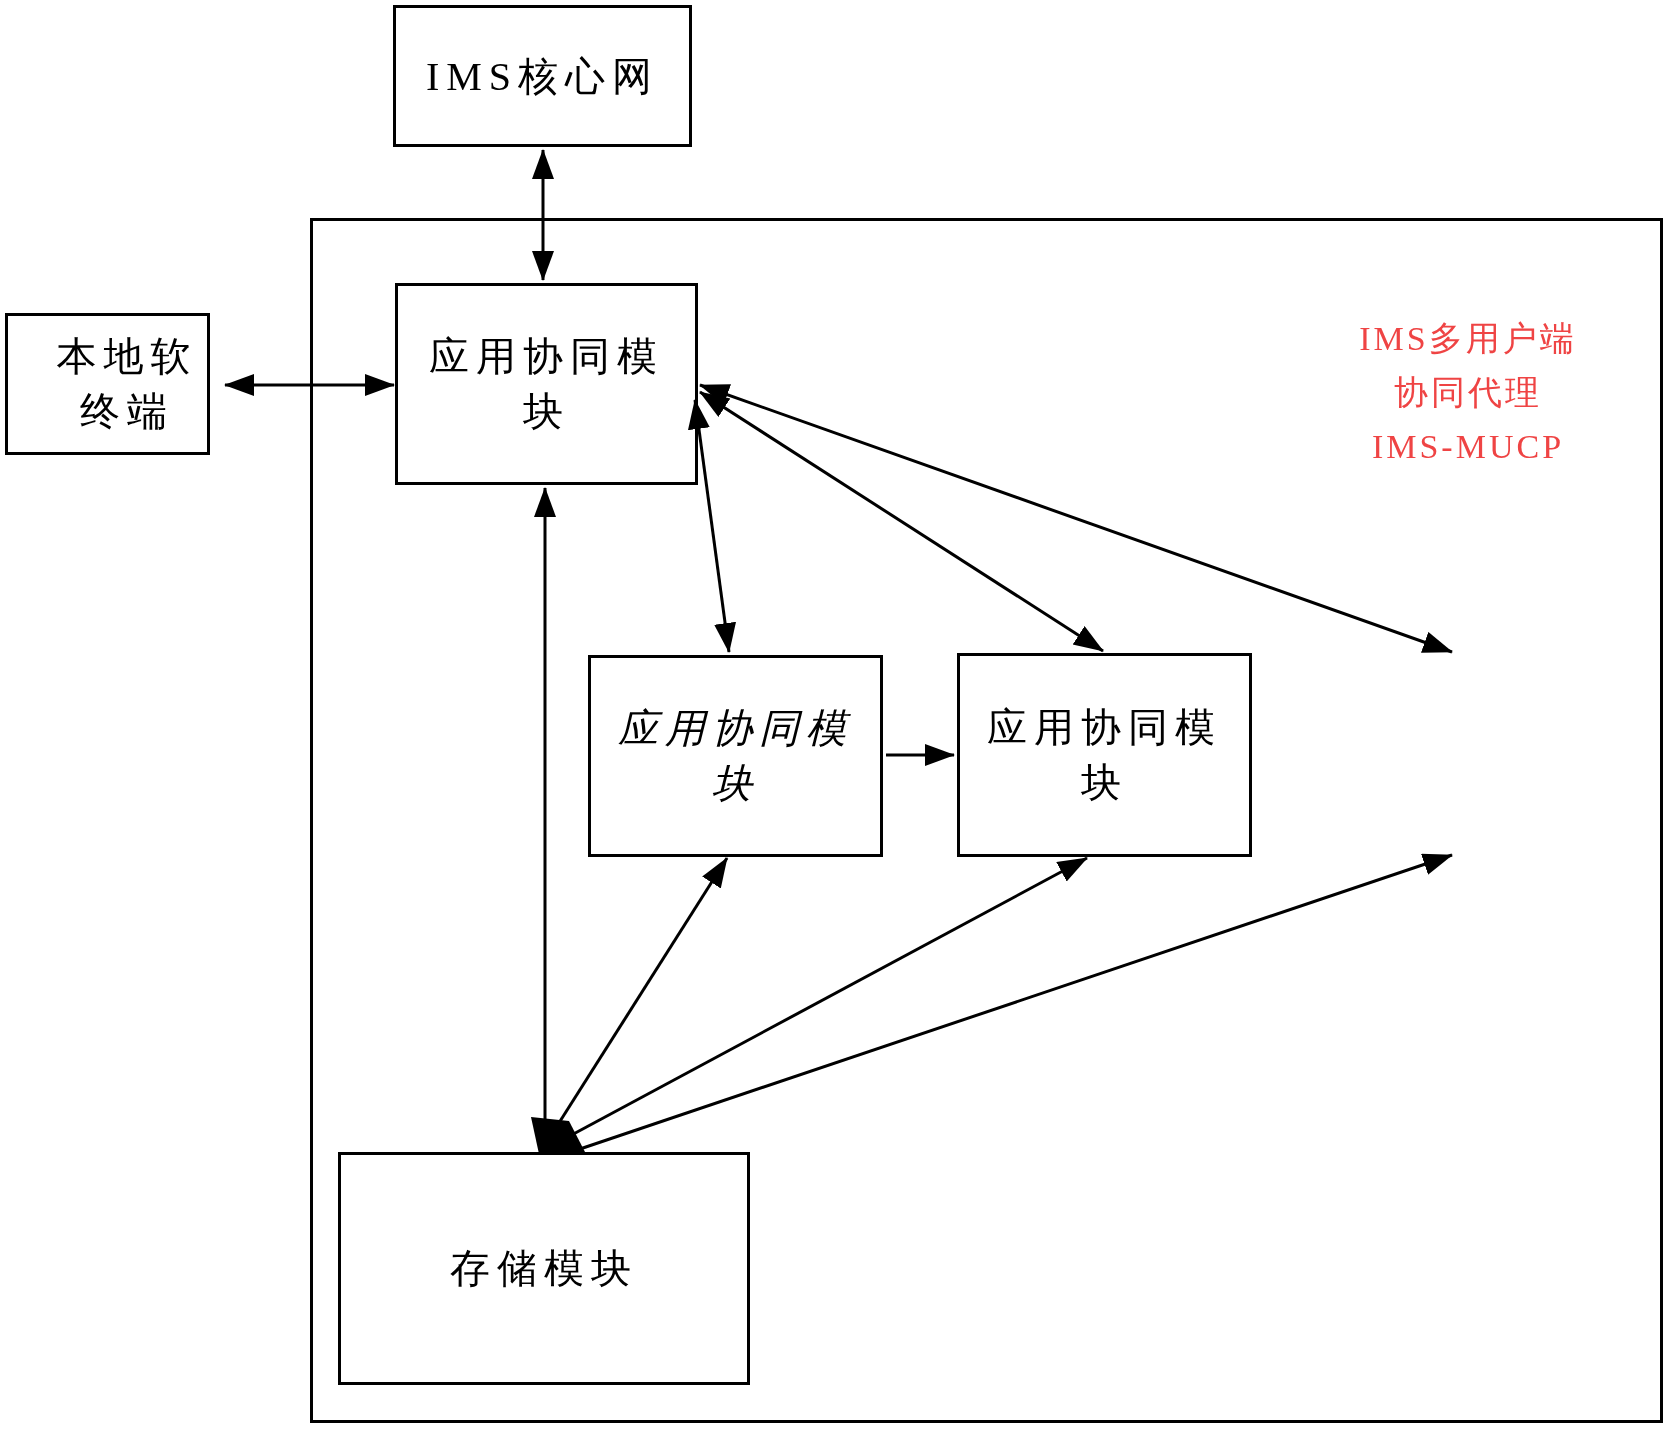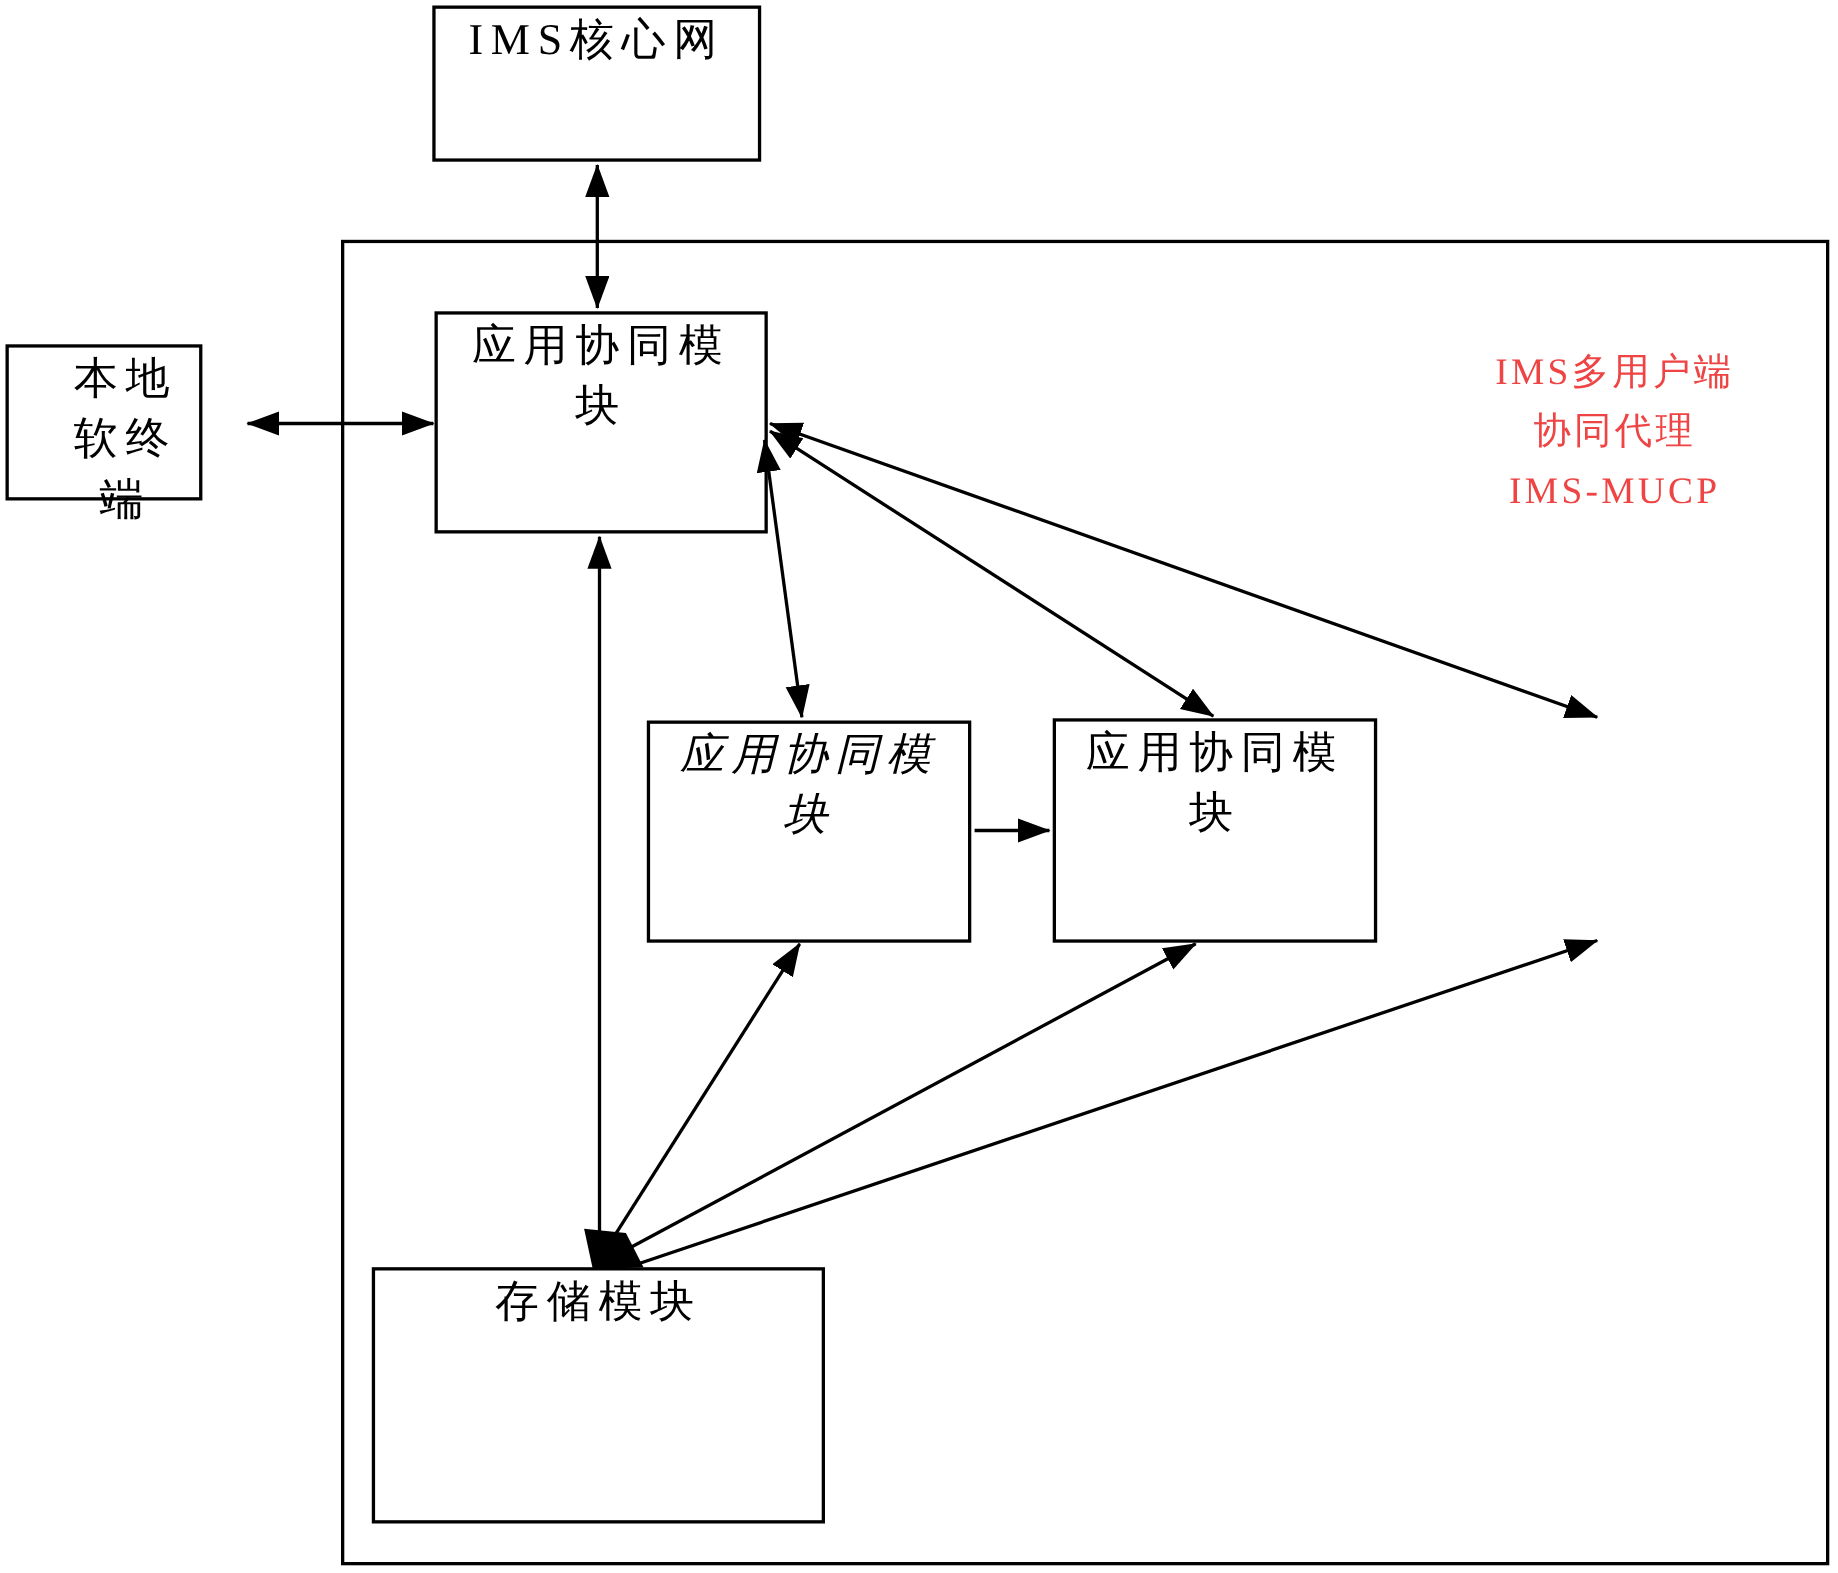--- a/index.html
+++ b/index.html
@@ -15,38 +15,38 @@
     position: relative;
     width: 1671px;
     height: 1430px;
     background: #ffffff;
   }
   .box {
     position: absolute;
     border: 3px solid #000000;
     background: #ffffff;
     display: flex;
-    align-items: flex-start;
+    align-items: center;
     justify-content: center;
     text-align: center;
     box-sizing: border-box;
     color: #000000;
   }
   .box .lbl {
     font-size: 40px;
     letter-spacing: 7px;
     line-height: 55px;
   }
   #box-container {
     background: transparent;
     z-index: 1;
   }
   .node { z-index: 2; }
   #box-ims-core      { left: 393px; top: 5px;    width: 299px; height: 142px; }
-  #box-local         { left: 5px;   top: 313px;  width: 179px; height: 142px; padding-left: 39px; }
+  #box-local         { left: 5px;   top: 313px;  width: 205px; height: 142px; padding-left: 39px; }
   #box-container     { left: 310px; top: 218px;  width: 1353px; height: 1205px; }
   #box-msg-filter    { left: 395px; top: 283px;  width: 303px; height: 202px; }
   #box-app-collab    { left: 588px; top: 655px;  width: 295px; height: 202px; }
   #box-res-share     { left: 957px; top: 653px;  width: 295px; height: 204px; }
   #box-get-info      { left: 1323px; top: 655px; width: 295px; height: 198px; }
   #box-storage       { left: 338px; top: 1152px; width: 412px; height: 233px; }
   #box-local .lbl      { width: 172px; }
   #box-msg-filter .lbl { width: 262px; }
   #box-app-collab .lbl { width: 260px; font-style: italic; }
   #box-res-share .lbl  { width: 260px; }

